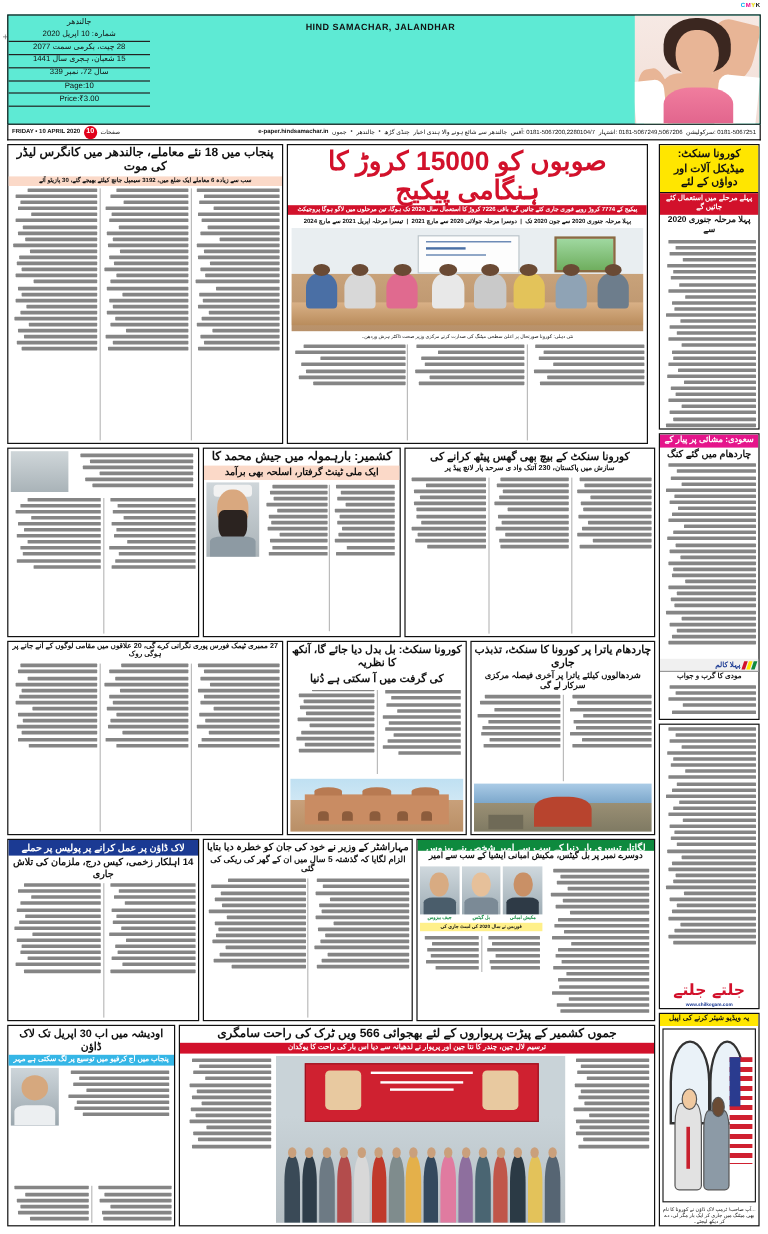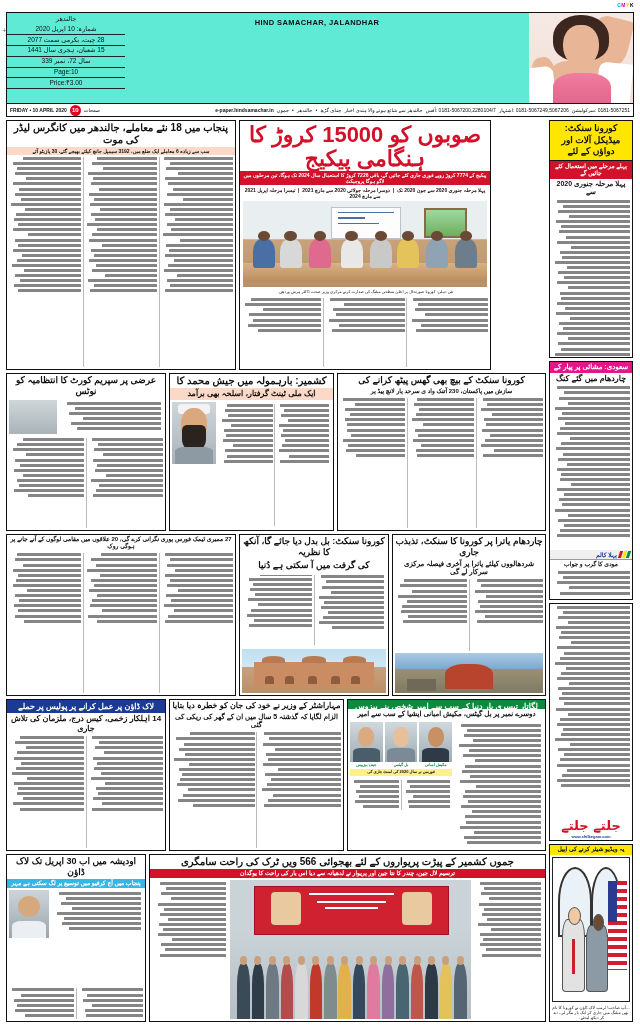--- a/index.html
+++ b/index.html
@@ -266,21 +266,21 @@
               <div class="ul" style="width:89%"></div>
             <div class="ul" style="width:96%"></div>
               <div class="ul" style="width:79%"></div>
               <div class="ul" style="width:92%"></div>
             <div class="ul" style="width:85%"></div>
               <div class="ul" style="width:93%"></div>
               <div class="ul" style="width:88%"></div>
           </div>
         </div>
 
-        <div class="blk" style="width:252px;display:flex;flex-direction:column">
+        <div class="blk" style="width:301px;display:flex;flex-direction:column">
           <div class="bigred f22" style="padding:2px 2px 0 2px">صوبوں کو 15000 کروڑ کا ہنگامی پیکیج</div>
           <div class="redstrip f5">پیکیج کے 7774 کروڑ روپے فوری جاری کئے جائیں گے، باقی 7226 کروڑ کا استعمال سال 2024 تک ہوگا، تین مرحلوں میں لاگو ہوگا پروجیکٹ</div>
           <div class="txt f5" style="padding:2px 3px 0 3px;text-align:center;font-weight:bold">
             <span>پہلا مرحلہ جنوری 2020 سے جون 2020 تک</span>
             &nbsp;|&nbsp;
             <span>دوسرا مرحلہ جولائی 2020 سے مارچ 2021</span>
             &nbsp;|&nbsp;
             <span>تیسرا مرحلہ اپریل 2021 سے مارچ 2024</span>
           </div>
           <div class="photo meeting" style="height:86px;margin:2px 3px">
@@ -339,21 +339,20 @@
             <div class="ul" style="width:86%"></div>
               <div class="ul" style="width:93%"></div>
               <div class="ul" style="width:80%"></div>
           </div>
         </div>
       </div>
 
       <div class="row" style="height:158px">
 
         <div class="blk" style="width:160px;display:flex;flex-direction:column">
-          <div class="hblack f9">عرضی پر سپریم کورٹ کا انتظامیہ کو نوٹس</div>
           <div style="display:flex;gap:2px;padding:2px">
             <div class="photo" style="width:48px;height:34px;background:linear-gradient(180deg,#cfd6d9,#a9b3b8)"></div>
             <div class="txt f5" style="flex:1">
               <div class="ul" style="width:94%"></div>
                 <div class="ul" style="width:86%"></div>
               <div class="ul" style="width:92%"></div>
                 <div class="ul" style="width:78%"></div>
               <div class="ul" style="width:90%"></div>
                 <div class="ul" style="width:84%"></div>
             </div>

